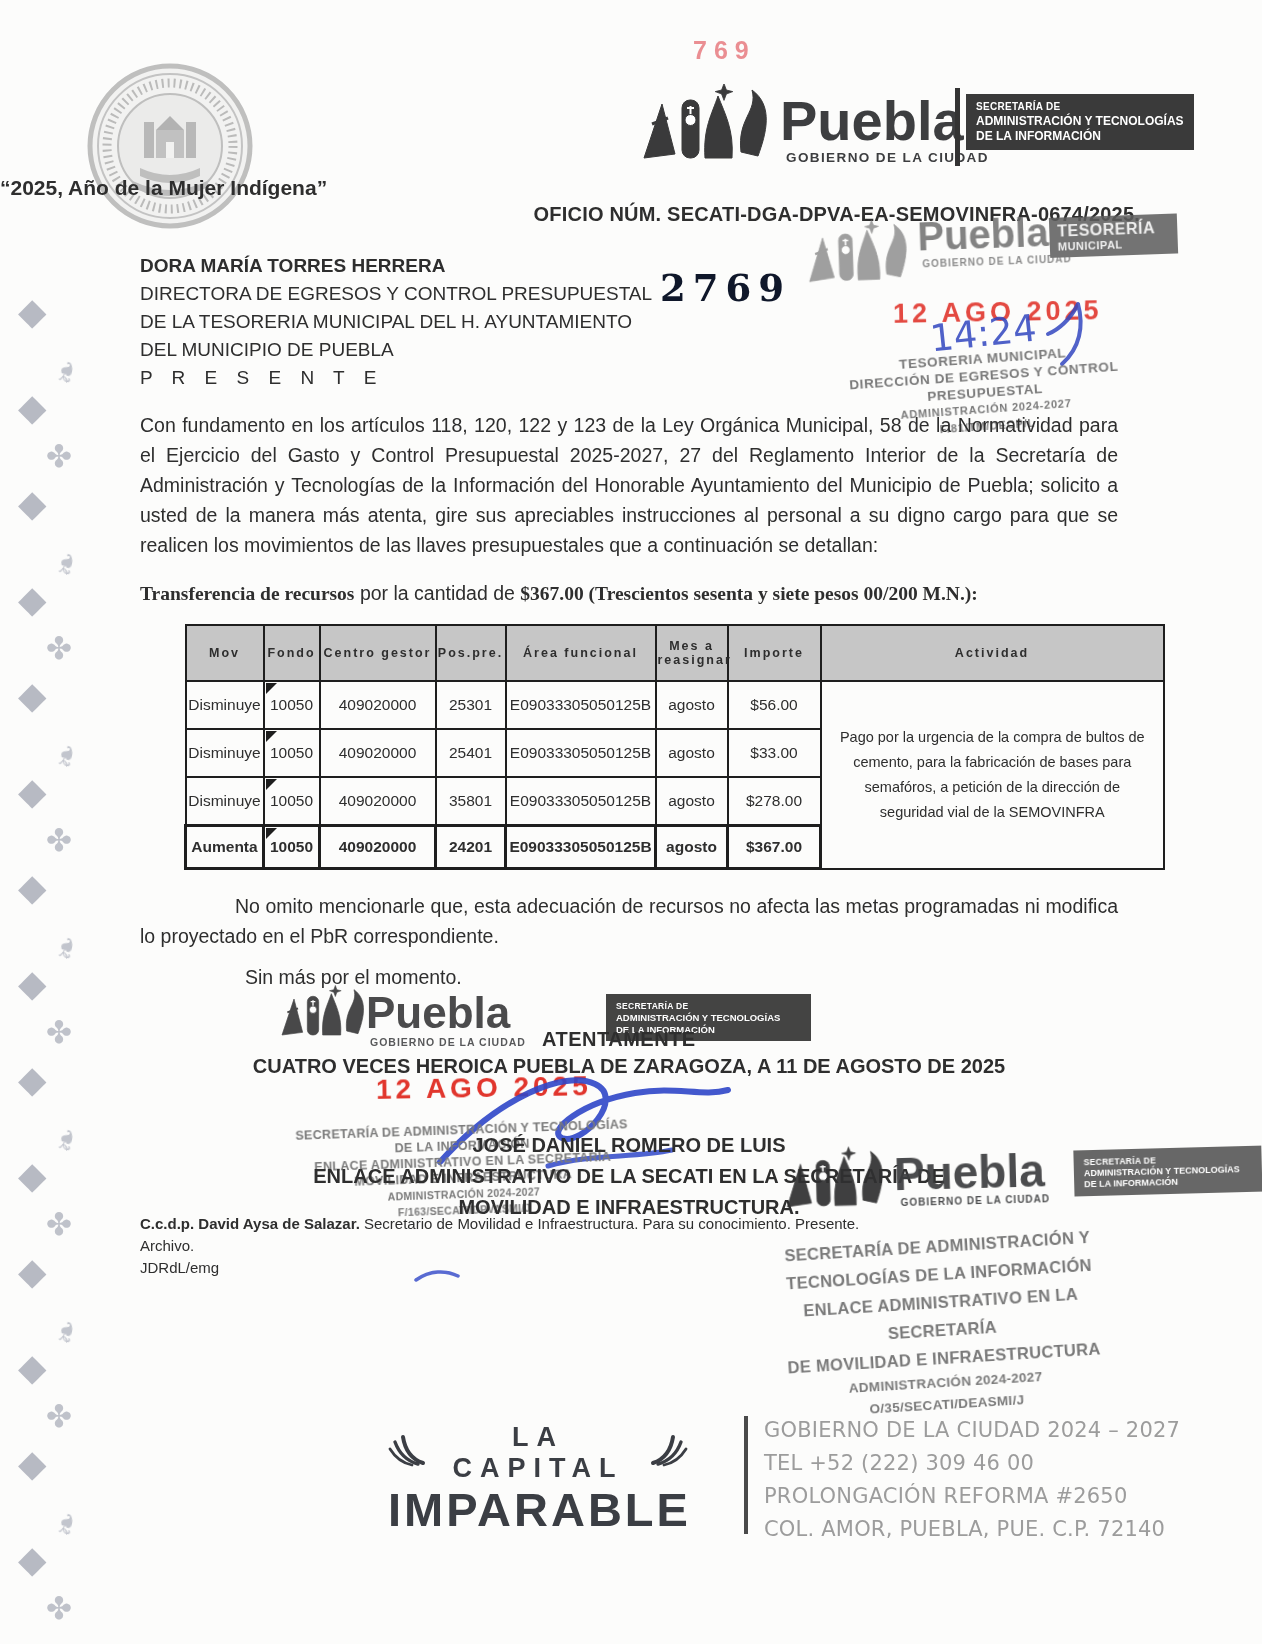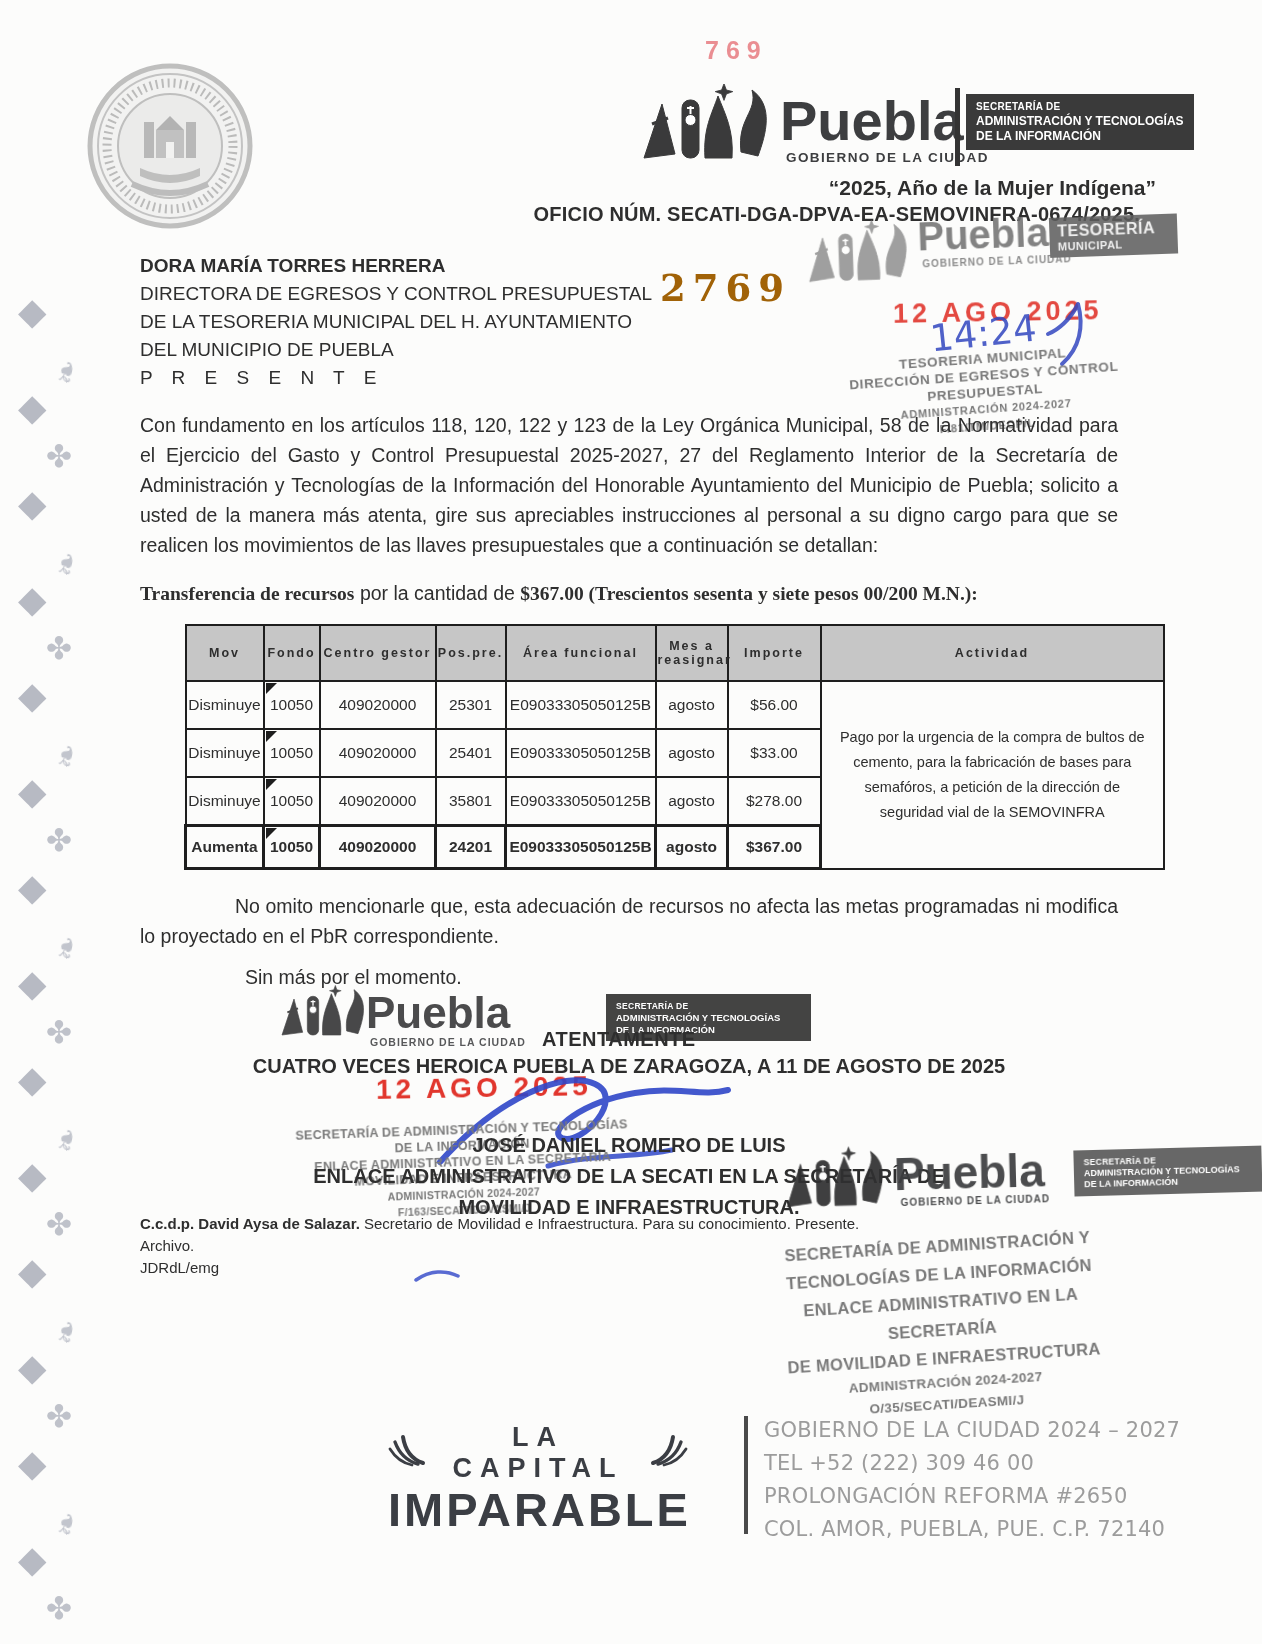--- a/index.html
+++ b/index.html
@@ -18,32 +18,32 @@
        filter:blur(.5px); user-select:none;}
   .orn0,.orn2{font-size:37px; color:#b7bac3; margin-left:16px;}
   .orn1{font-size:30px; color:#c2c5cd; margin-left:42px; transform:rotate(-80deg);}
   .orn3{font-size:31px; color:#bfc2ca; margin-left:44px;}
 
   
   .seal{left:84px; top:60px; filter:blur(.7px); opacity:.8;}
 
   
   .folio-top{left:693px; top:36px; font-size:25px; font-weight:700; letter-spacing:7px;
-             color:#e56a70; opacity:.75; filter:blur(.5px);margin-left:12px;}
+             color:#e56a70; opacity:.75; filter:blur(.5px);}
   .hdr-icon{left:638px; top:84px;}
   .brand-word{font-weight:800; color:#3d3e40; letter-spacing:0px;}
   .hdr-word{left:780px; top:88px; font-size:56px;}
   .brand-sub{font-weight:700; color:#3d3e40;}
   .hdr-sub{left:786px; top:150px; font-size:13.5px; letter-spacing:1.4px;}
   .hdr-divider{left:955px; top:88px; width:5px; height:78px; background:#333;}
   .brandbox{background:#3a3a3a; color:#fff; line-height:1.25; padding:7px 10px 6px 10px;}
   .brandbox .b1{font-size:10px; font-weight:600; letter-spacing:.3px;}
   .brandbox .b2{font-size:12px; font-weight:800;}
   .hdr-box{left:966px; top:94px; width:208px;}
-  .motto{left:0; top:176px; width:1116px; text-align:right; font-size:21px; font-weight:700;margin-left:40px;}
+  .motto{left:0; top:176px; width:1116px; font-size:21px; font-weight:700;}
   .oficio{left:0; top:203px; width:1140px; text-align:right; font-size:20px; font-weight:700; letter-spacing:.2px;}
 
   
   .tes-stamp{left:800px; top:212px; transform:rotate(-2deg); color:#6e6e6e;}
   .tes-icon{left:4px; top:4px; opacity:.8;}
   .tes-word{left:118px; top:0px; font-size:40px; color:#707070;}
   .tes-sub{left:122px; top:44px; font-size:10px; letter-spacing:1px; color:#7a7a7a;}
   .tes-box{left:250px; top:8px; width:112px; background:#5d5d5d; color:#eee; padding:5px 8px;}
   .tes-box .t1{font-size:16px; font-weight:800; letter-spacing:.5px;}
   .tes-box .t2{font-size:11px; font-weight:800; letter-spacing:.5px;}
@@ -51,21 +51,21 @@
               color:#e1362d; filter:blur(.4px);}
   .date1{left:893px; top:297px; font-size:27px; transform:rotate(-1deg); opacity:.9;}
   .time-hand{left:930px; top:312px; font-size:37px; transform:rotate(-6deg);
              font-family:"DejaVu Sans",sans-serif; opacity:.85;}
   .time-swoosh{left:1040px; top:300px;}
   .gray-stamp{color:#7a7a7a; text-align:center; filter:blur(.35px); font-weight:700;}
   .tes-gray{left:800px; top:350px; width:370px; transform:rotate(-4deg);
             font-size:13.5px; line-height:17px; letter-spacing:.6px;}
   .tes-gray .sm{font-size:11px; font-weight:600; letter-spacing:.8px;}
   .folio-red{left:660px; top:266px; font-size:37px; font-weight:700; letter-spacing:7px;
-             font-family:"DejaVu Serif",serif; color:#a16207; filter:blur(.3px);}
+             font-family:"DejaVu Serif",serif; color:#0f172a; filter:blur(.3px);}
 
   
   .recipient{left:140px; top:252px; font-size:19px; line-height:28px;}
   .recipient .name{font-weight:800;}
   .recipient .presente{letter-spacing:7px;}
 
   
   .p1{left:140px; top:410px; width:978px; font-size:19.5px; line-height:30px; text-align:justify;}
   .transfer{left:140px; top:582px; width:978px; font-size:19.5px;}
   .transfer b{font-weight:800;font-family:Liberation Serif, serif;}

